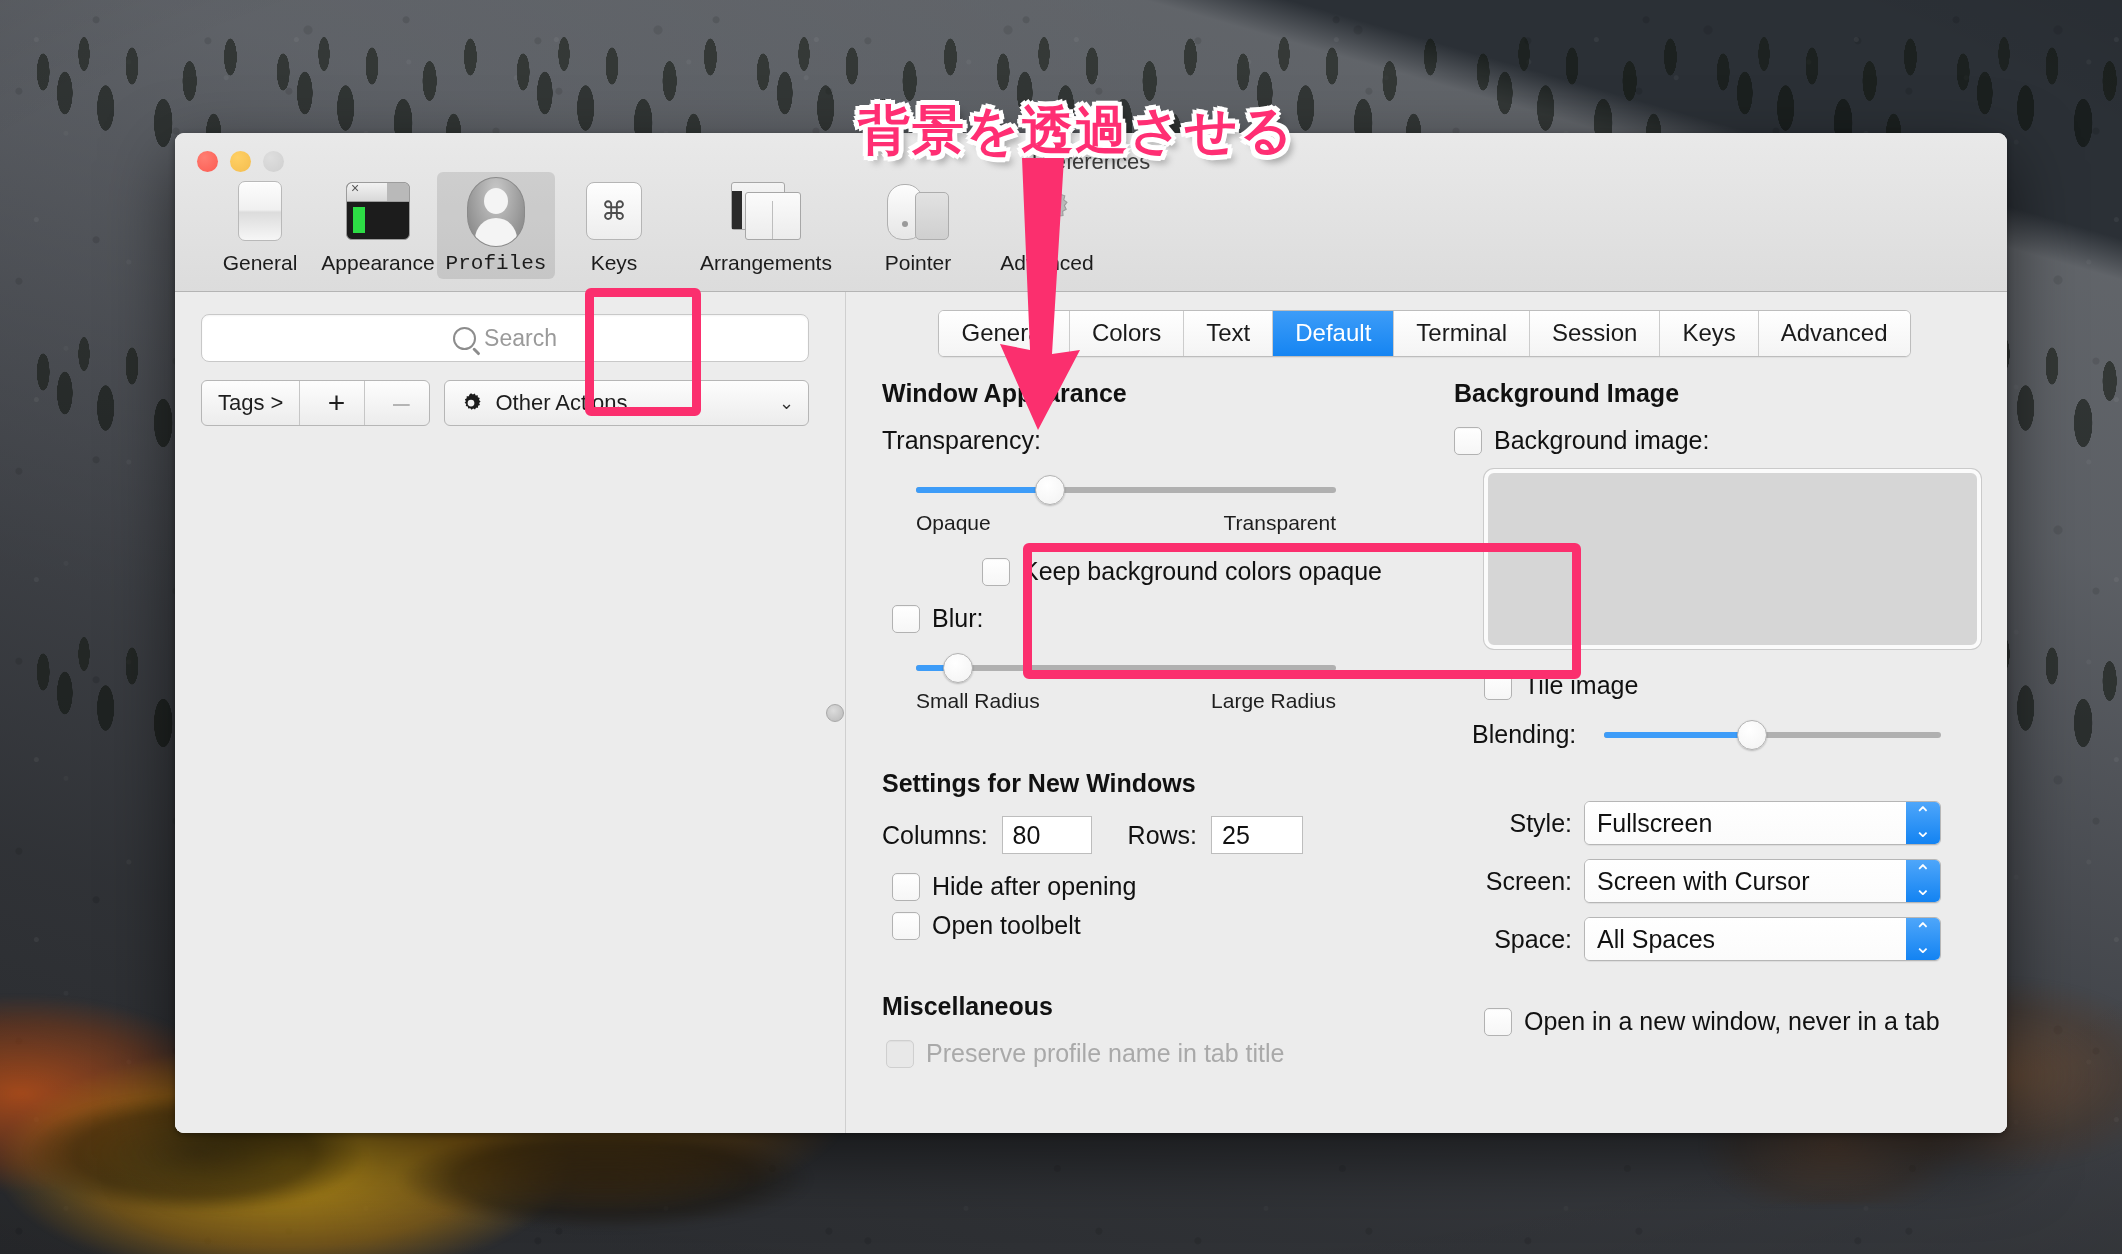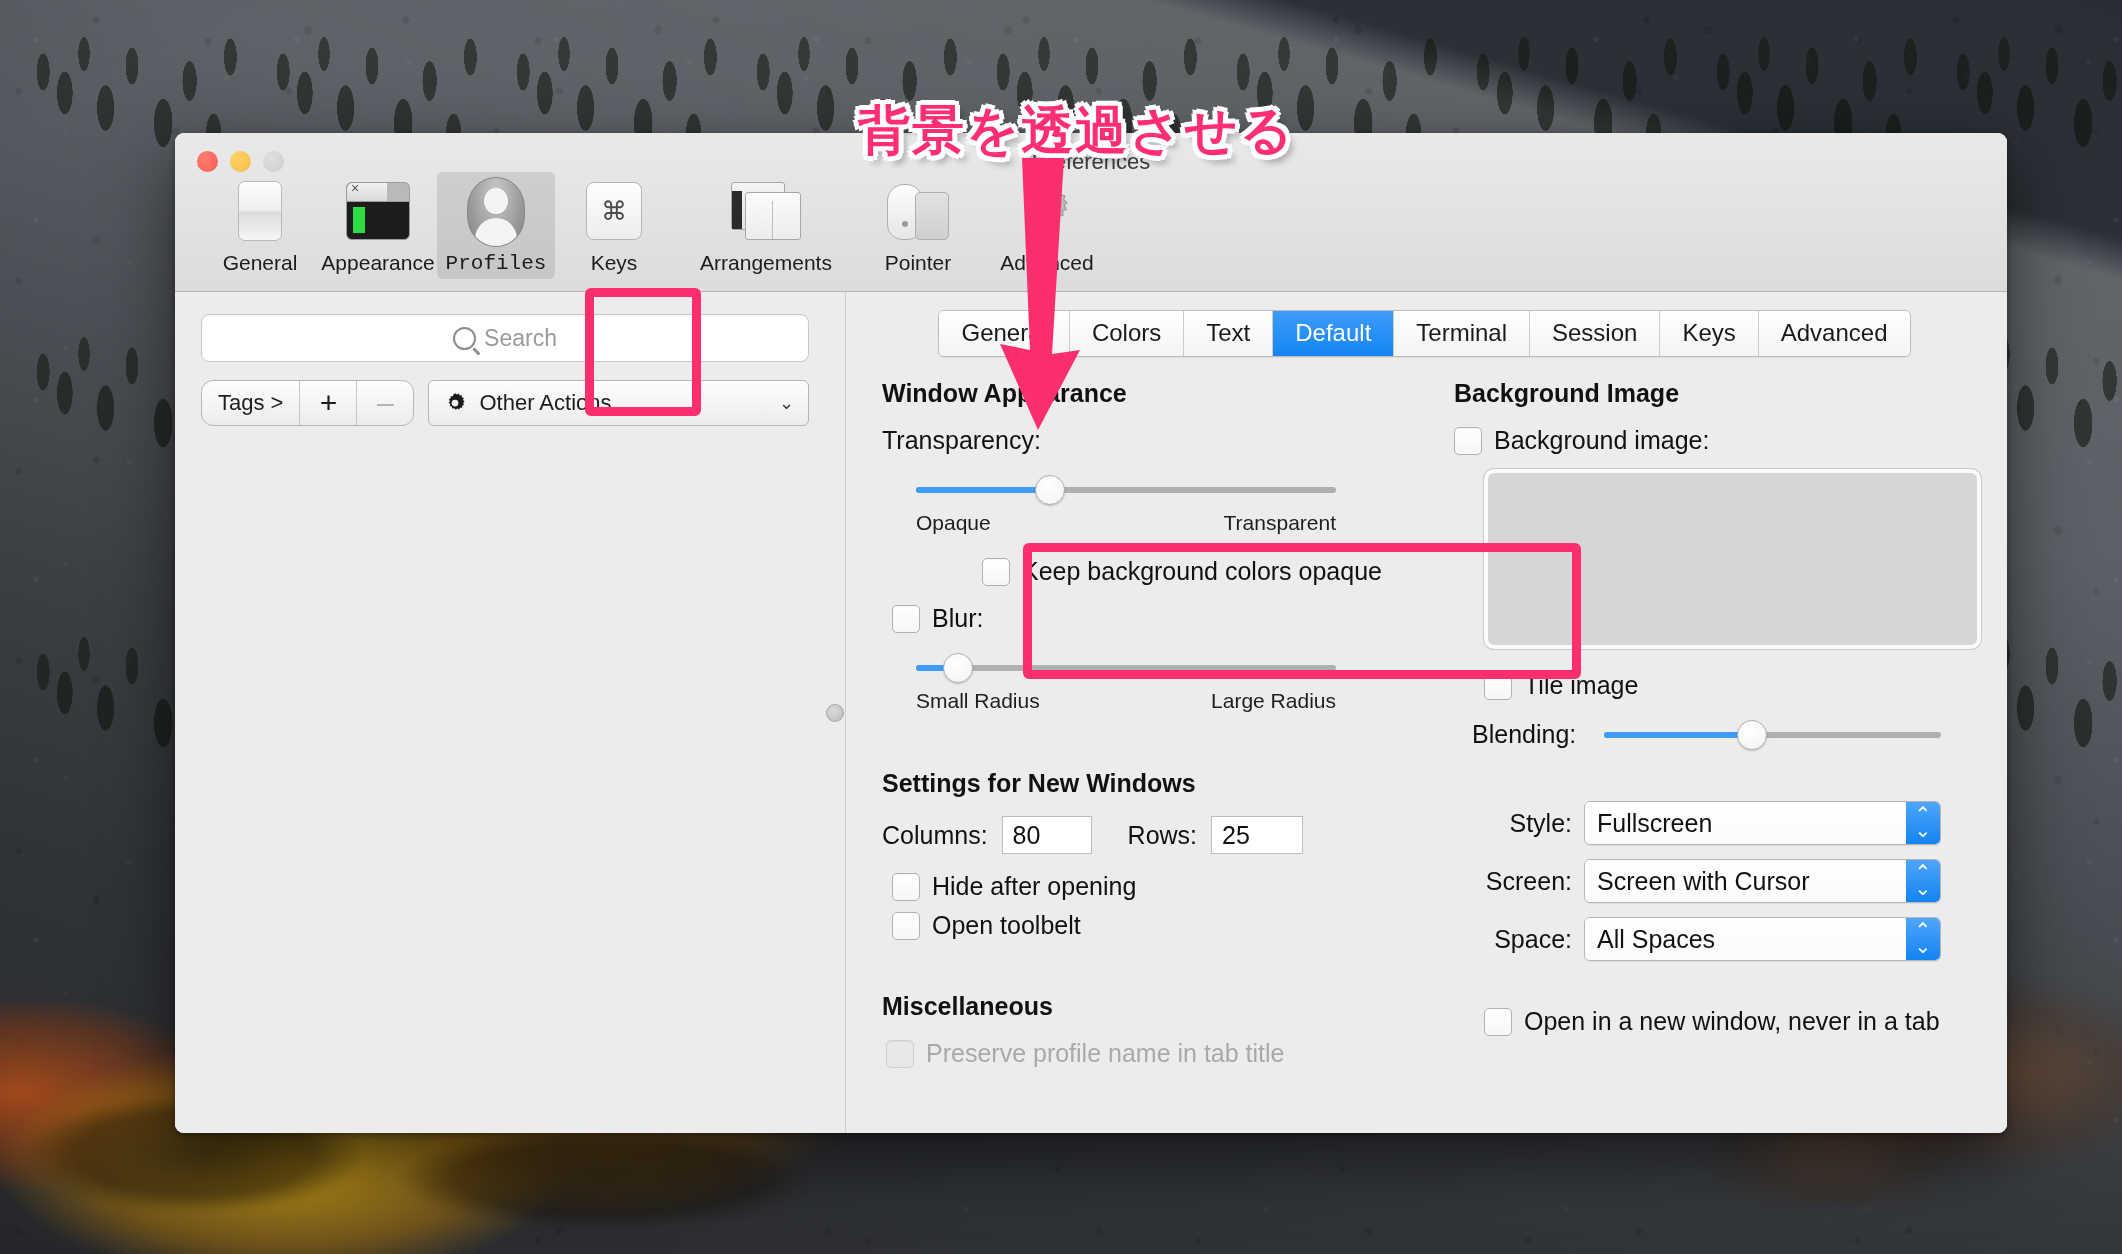--- a/index.html
+++ b/index.html
@@ -270,23 +270,24 @@
   #left-toolbar {
     margin-top: 18px;
     display: flex;
     align-items: stretch;
     gap: 14px;
     height: 46px;
   }
   .seg-group {
     display: flex;
     border: 1px solid #b6b6b6;
-    border-radius: 12px;
+    border-radius: 6px;
     overflow: hidden;
     background: linear-gradient(180deg,#fdfdfd,#ececec);
+    gap: 8px;
   }
   .seg {
     display: flex; align-items: center; justify-content: center;
     padding: 0 16px;
     font-size: 22px; color: #1e1e1e;
     border-right: 1px solid #c6c6c6;
     min-width: 24px;
   }
   .seg:last-child { border-right: none; }
   .seg.disabled { color: #b4b4b4; }

